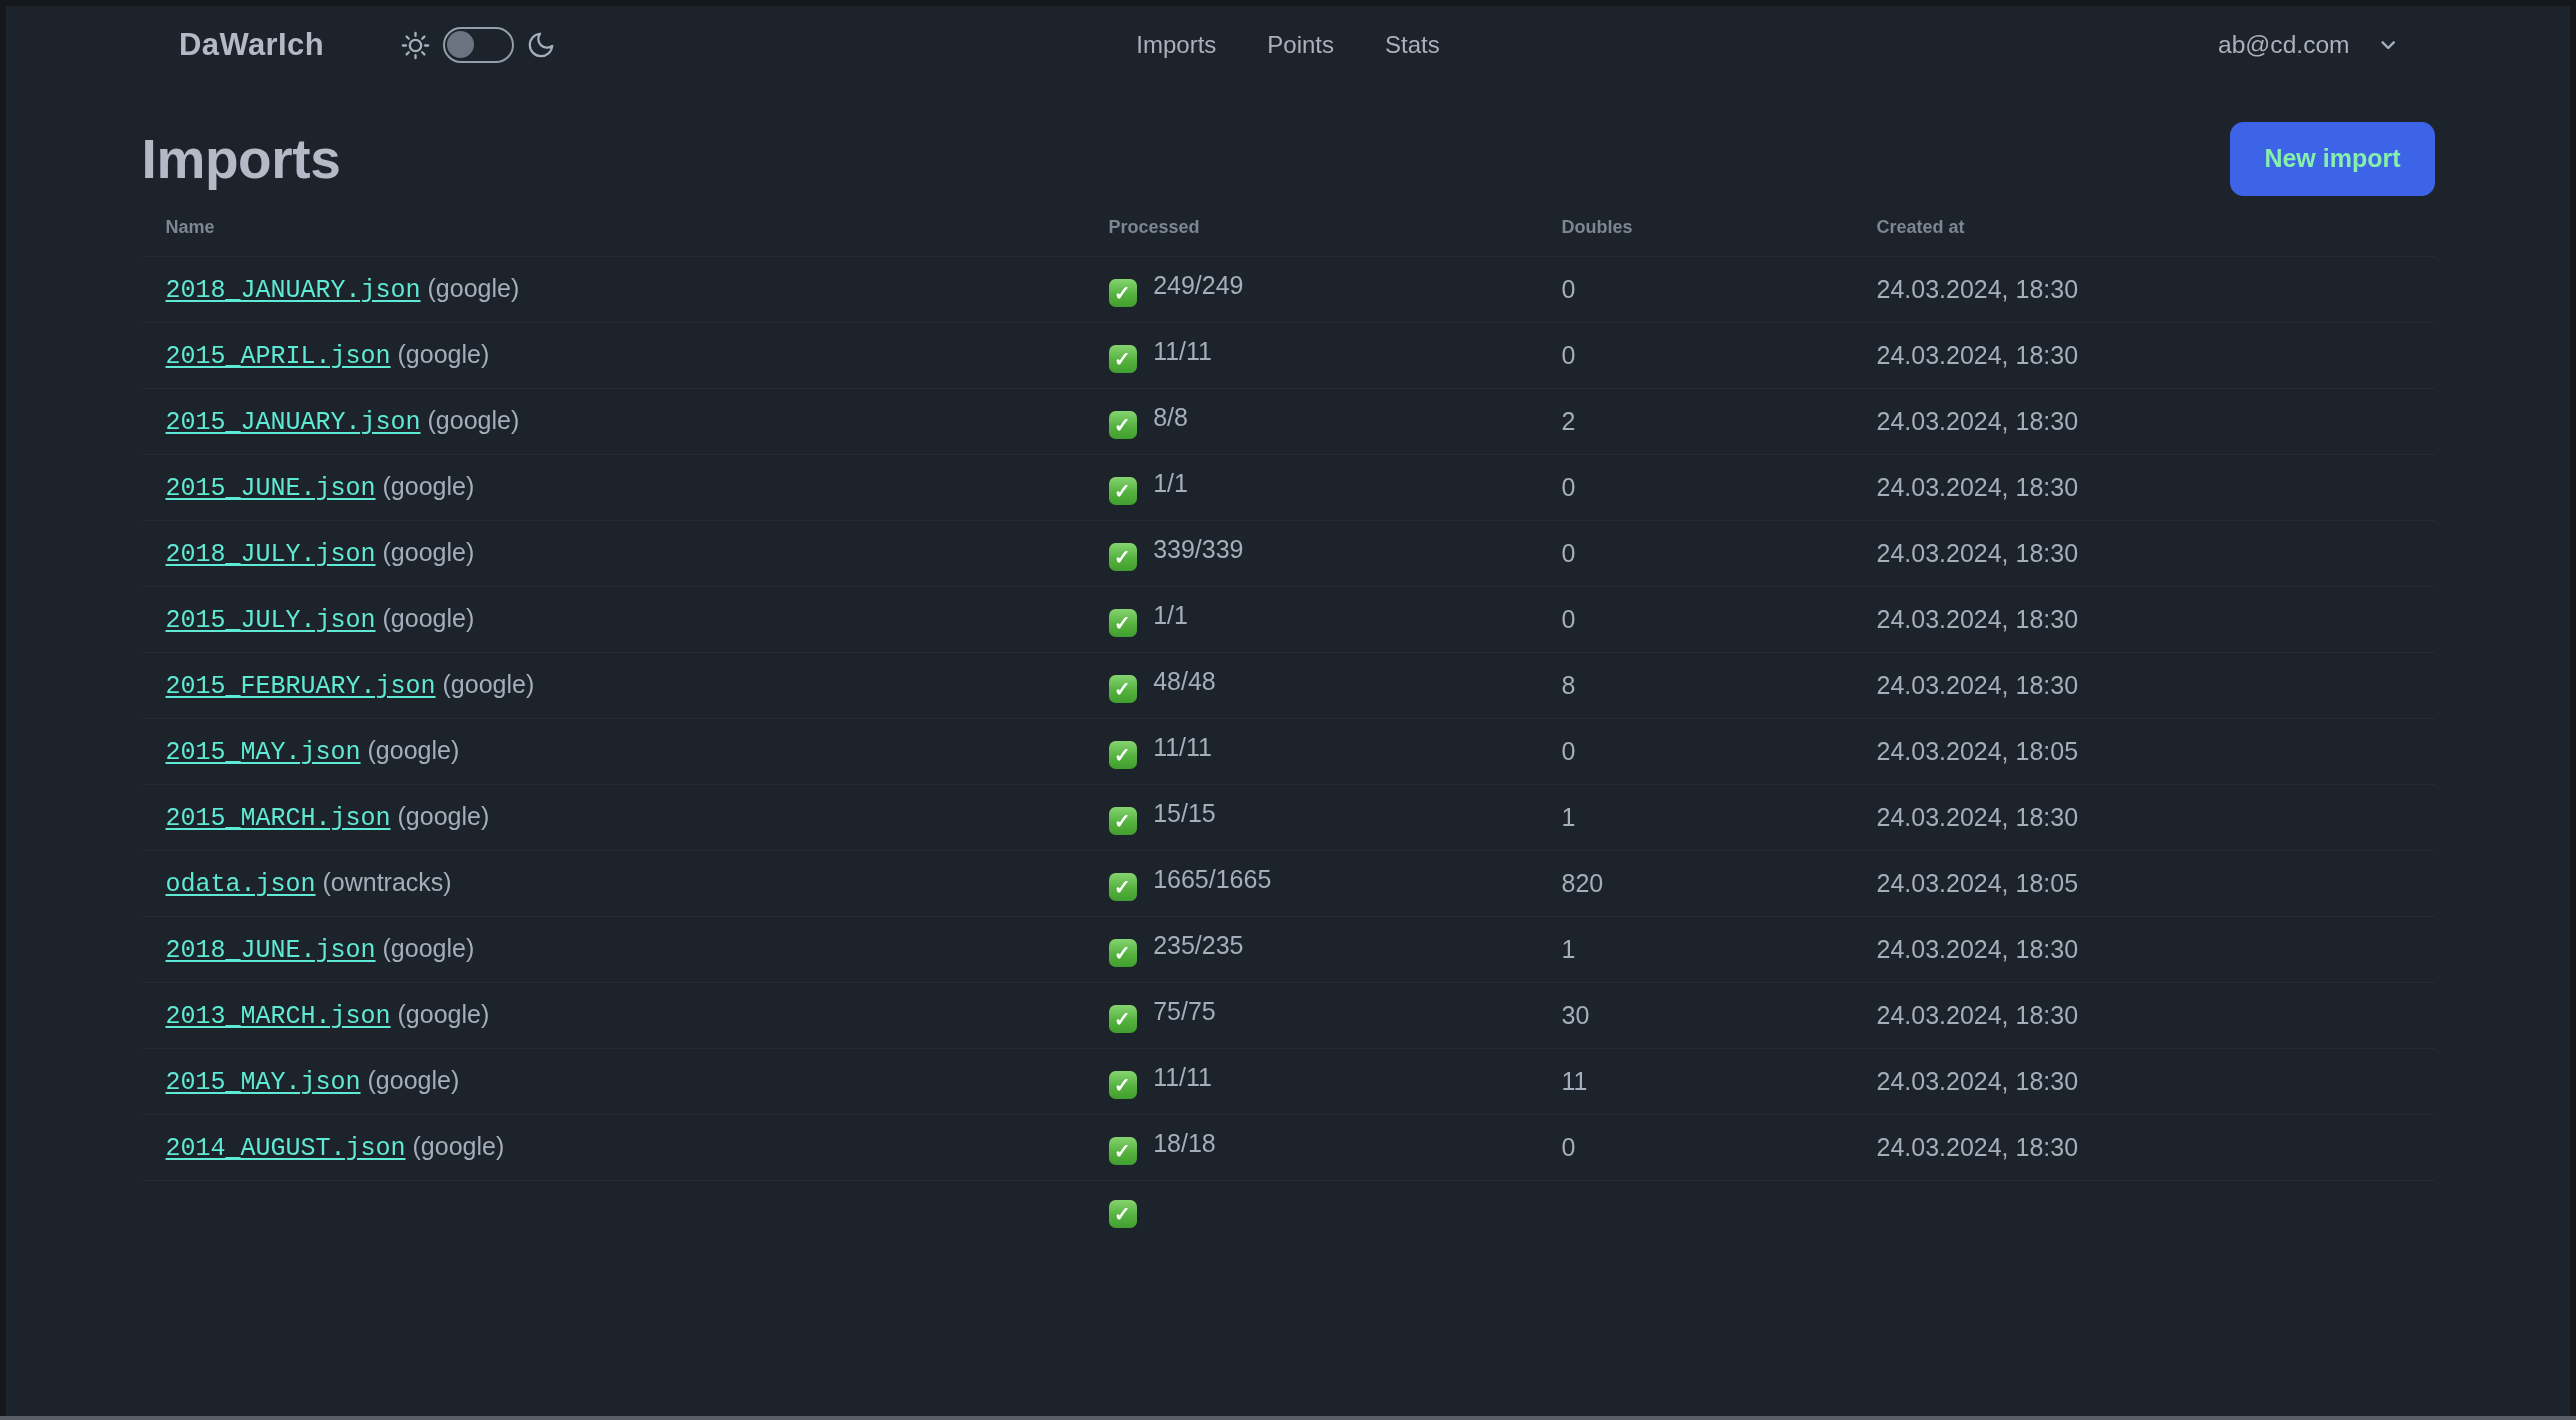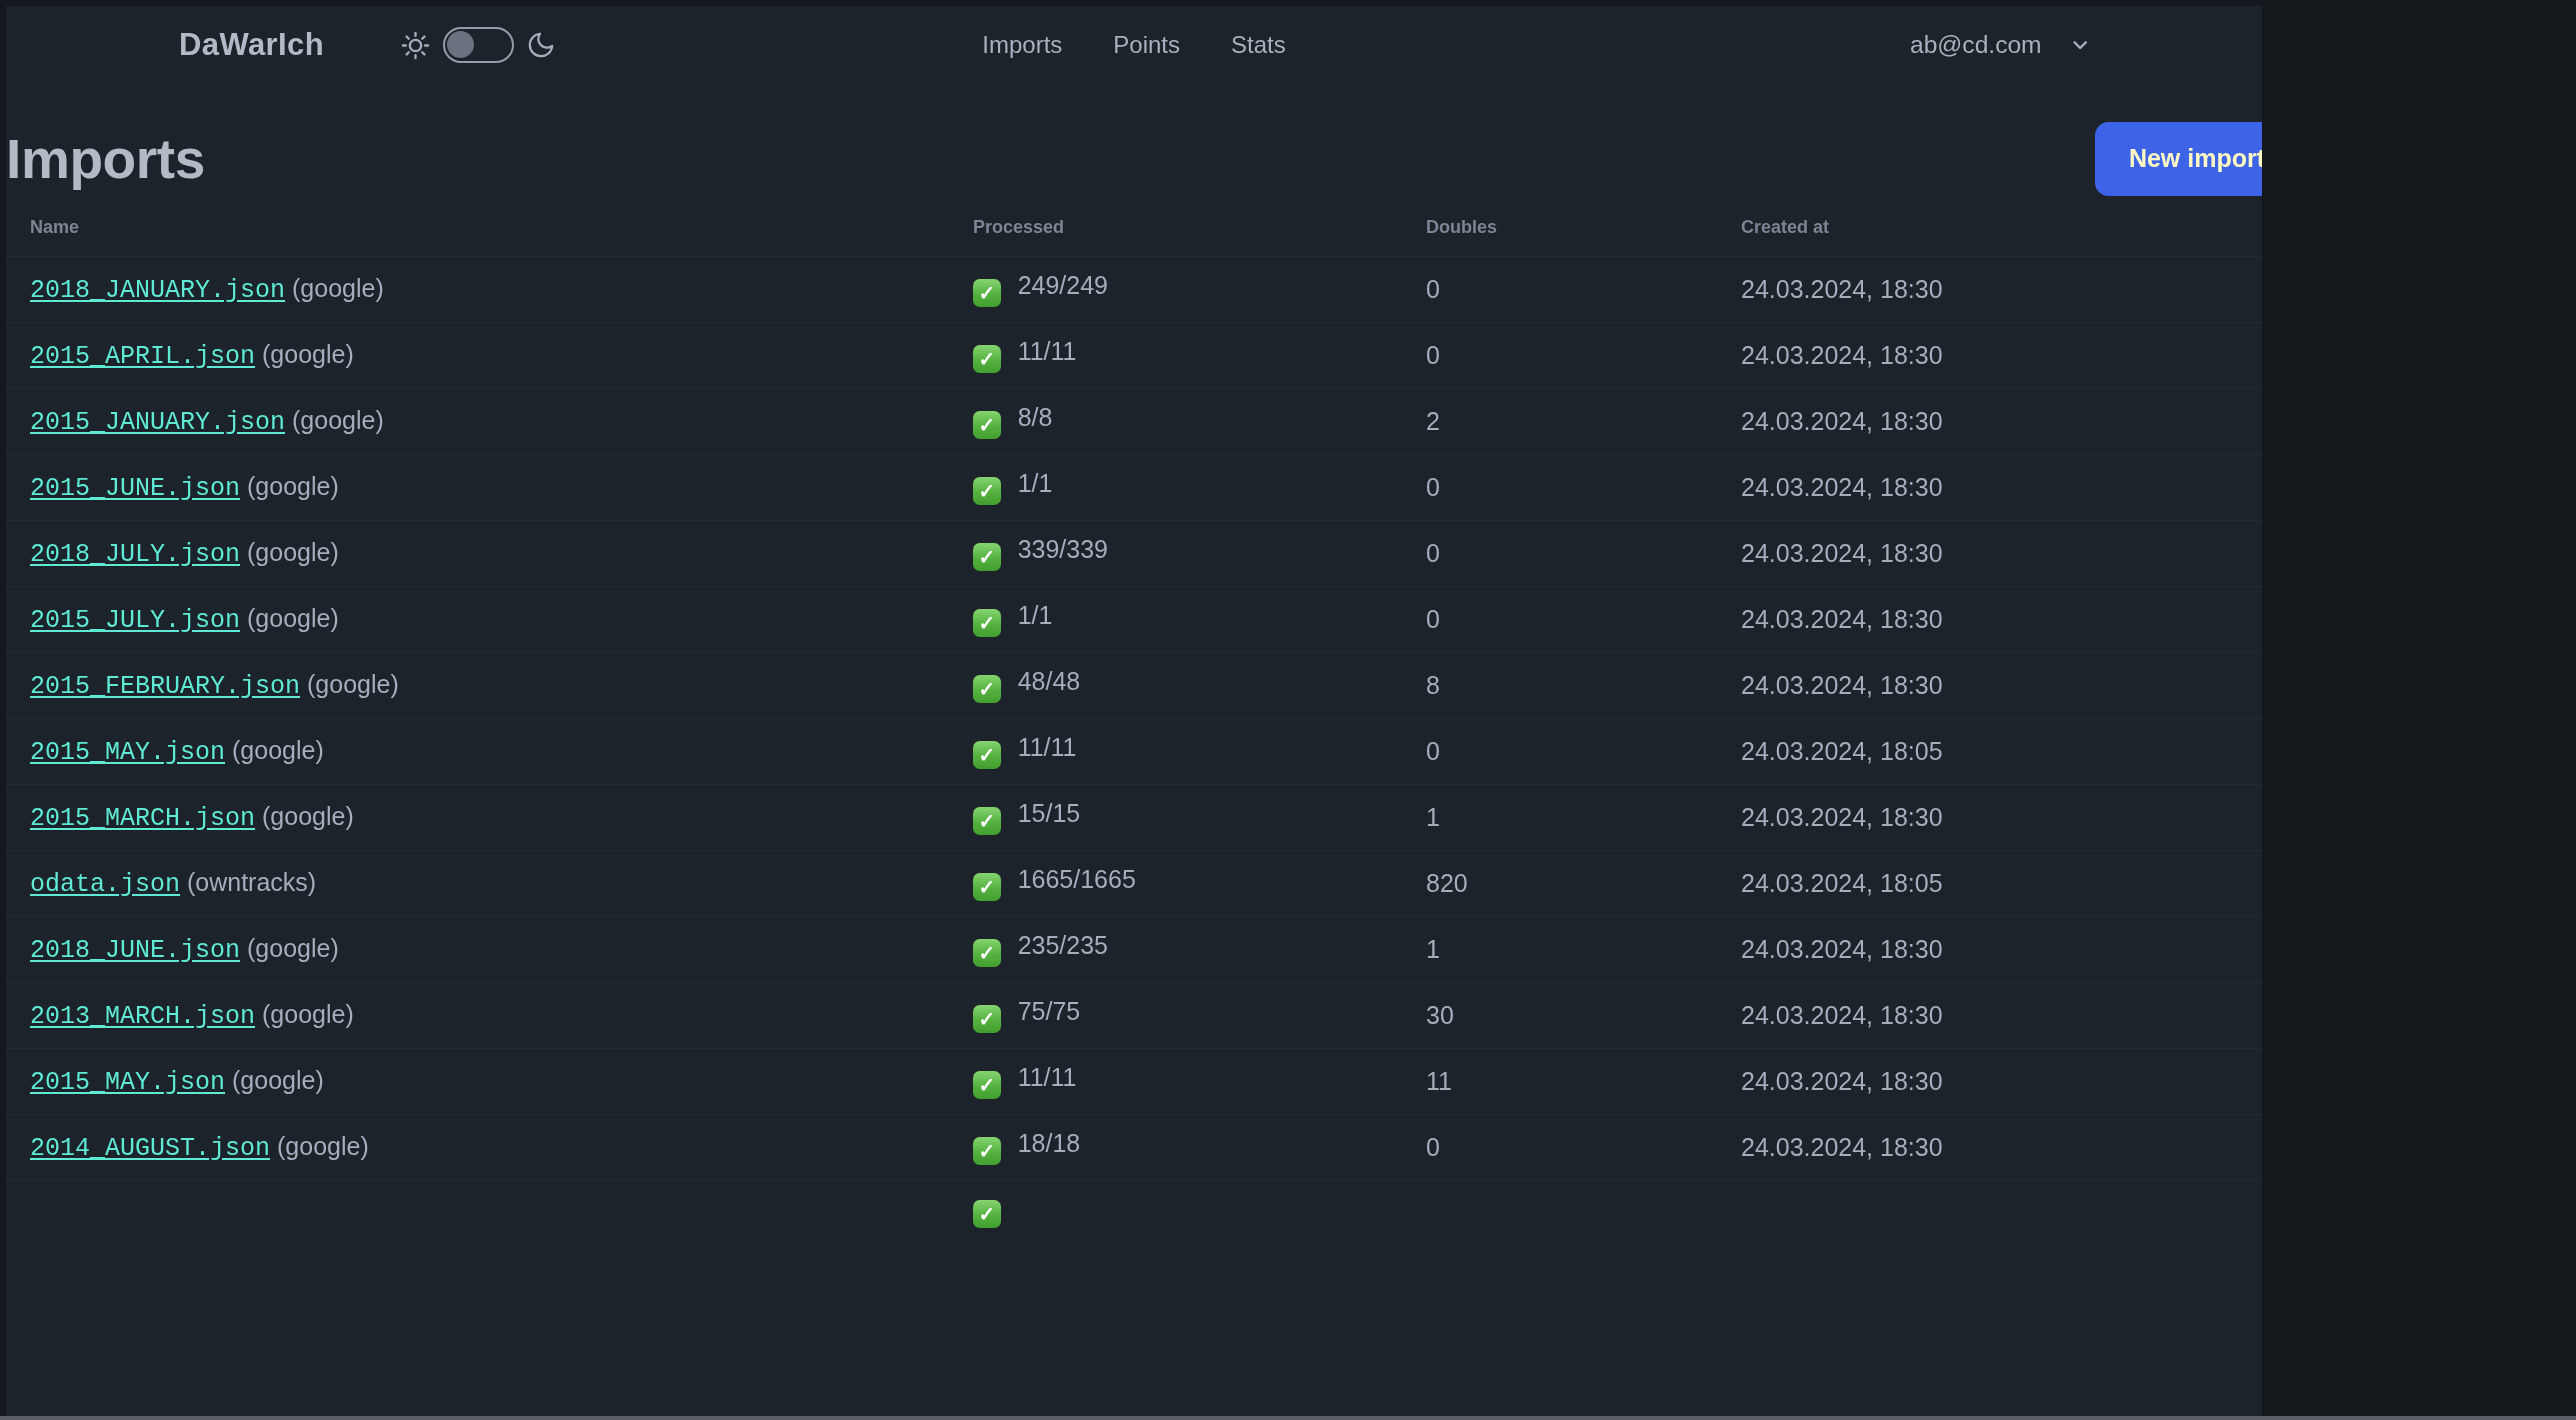--- a/index.html
+++ b/index.html
@@ -6,21 +6,21 @@
   html,body { width: 2576px; height: 1421px; }
   body {
     background: #14171c;
     font-family: "Liberation Sans", sans-serif;
     overflow: hidden;
     position: relative;
   }
   .app {
     position: absolute;
     left: 6px; top: 6px;
-    width: 2256px; height: 1415px;
+    width: 2564px; height: 1415px;
     background: #1d232a;
     color: #a6adbb;
     overflow: hidden;
   }
 
   
   .navbar { position: relative; height: 78px; }
   .logo {
     position: absolute; left: 173px; top: 50%; transform: translateY(-50%);
     font-size: 31px; font-weight: 700; color: #b3bac6; letter-spacing: 0.4px;
@@ -54,21 +54,21 @@
   
   .main { width: 2293px; margin: 33px auto 0; }
   .page-head {
     display: flex; justify-content: space-between; align-items: center;
     height: 83px;
   }
   .page-title { font-size: 55px; font-weight: 700; color: #b3bac6; letter-spacing: -0.4px; }
   .btn-primary {
     height: 74px; padding: 0 34px;
     background: #3d63e6; border: none; border-radius: 13.4px;
-    color: #fef9c3; font-family: "Liberation Sans", sans-serif;
+    color: #86efac; font-family: "Liberation Sans", sans-serif;
     font-size: 25px; font-weight: 700; cursor: pointer;
   }
 
   
   table { width: 100%; border-collapse: collapse; table-layout: fixed; }
   th {
     text-align: left; height: 56px; vertical-align: middle;
     font-size: 18px; font-weight: 700; color: #7e8593;
   }
   col.c-name { width: 967px; }

